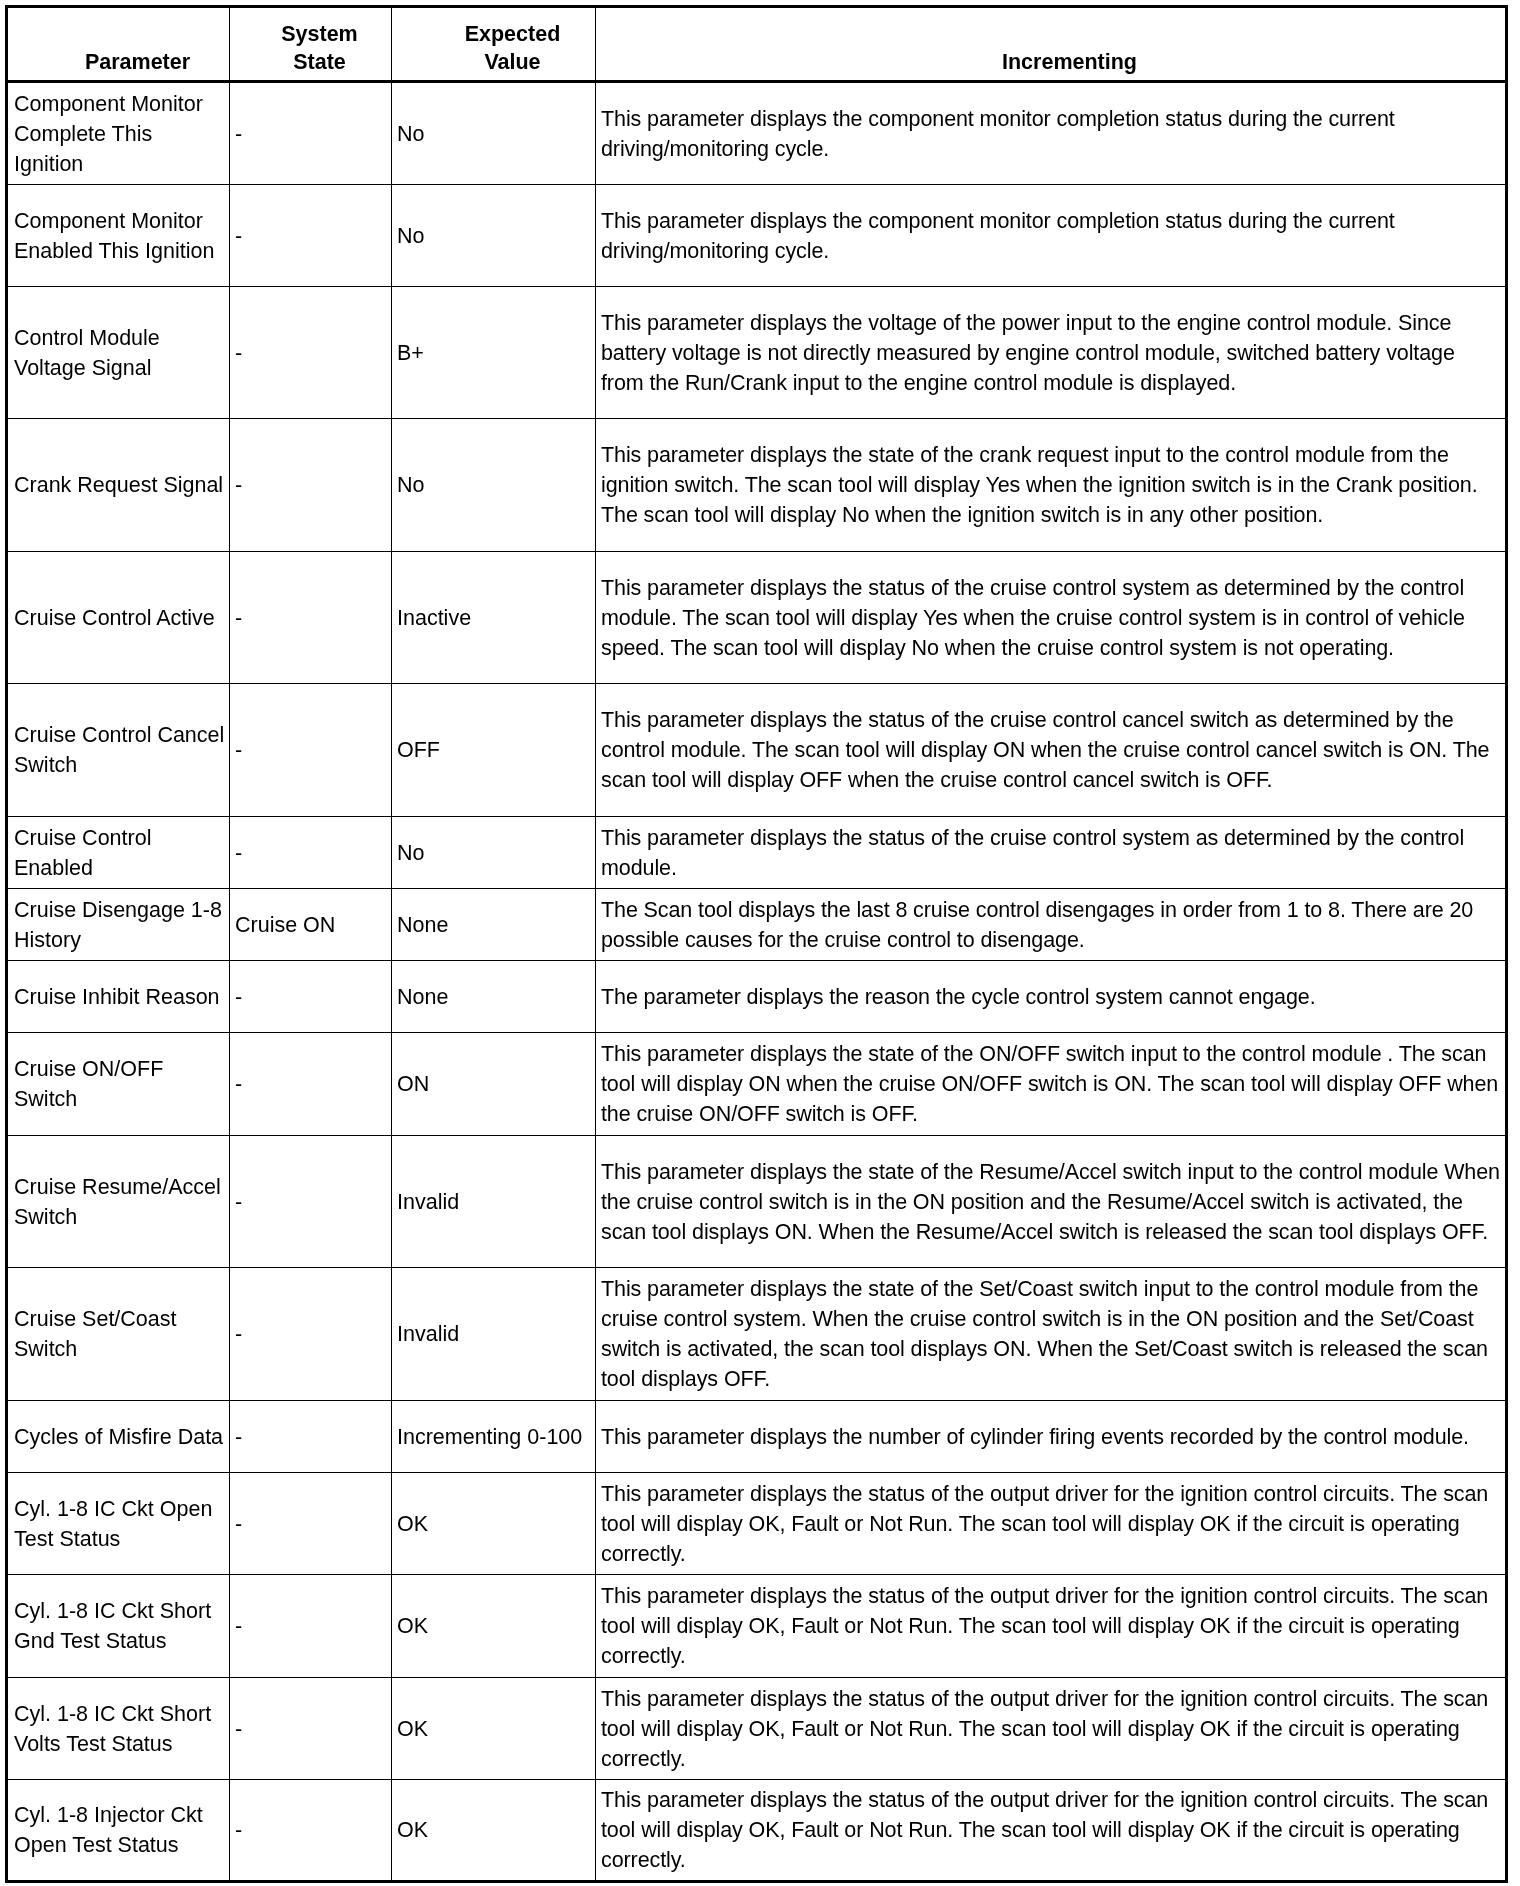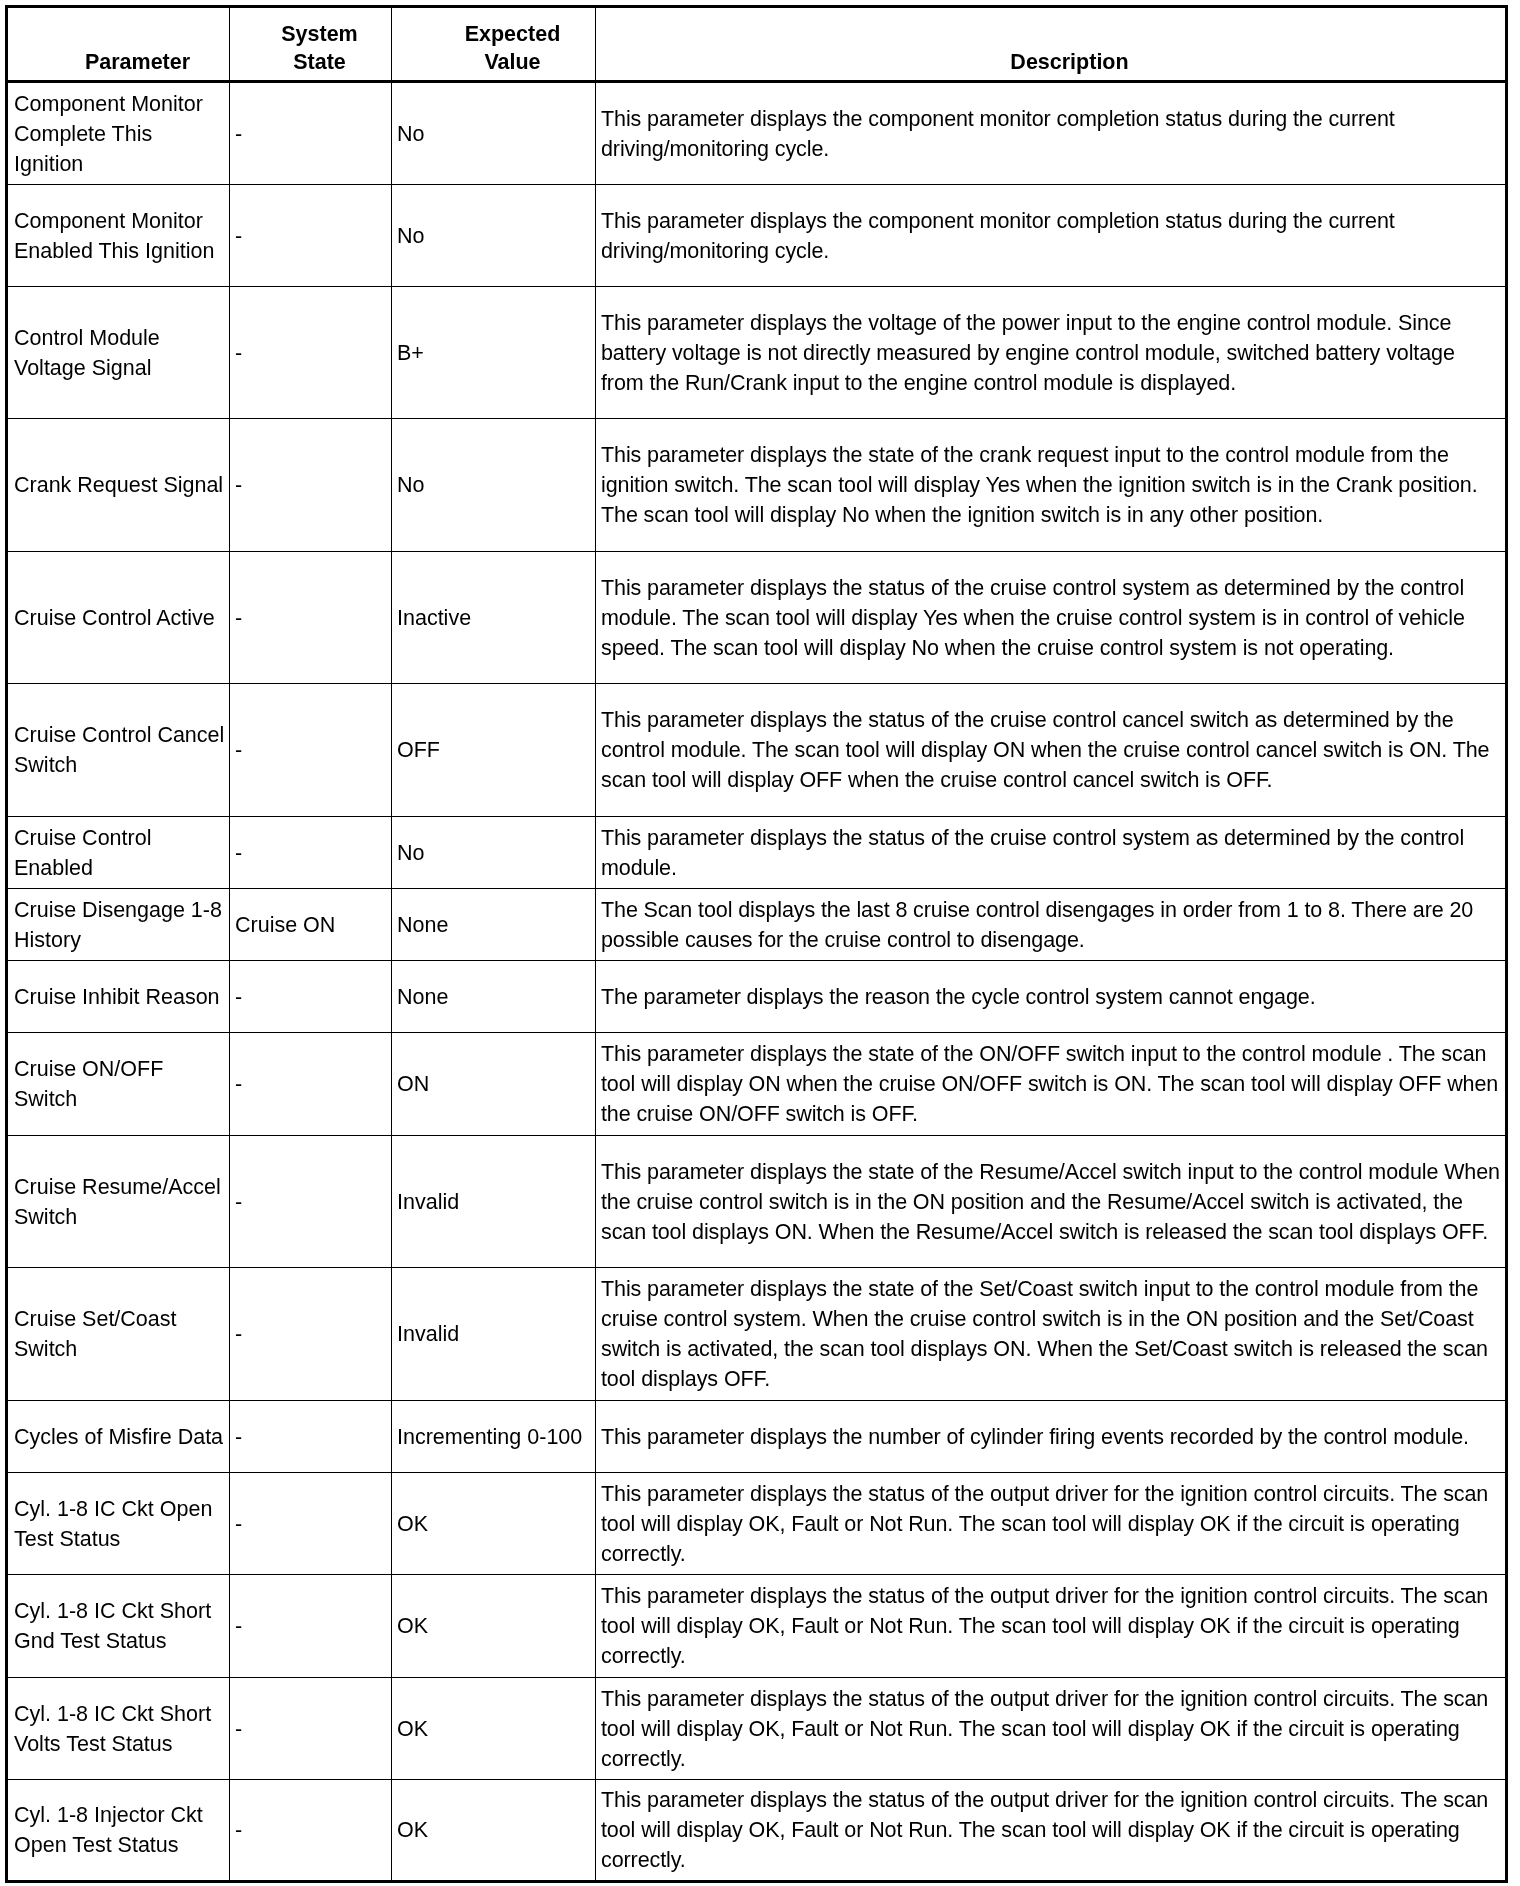--- a/index.html
+++ b/index.html
@@ -62,21 +62,21 @@
     <col class="c1">
       <col class="c2">
       <col class="c3">
       <col class="c4">
   </colgroup>
   <thead>
     <tr>
       <th>Parameter</th>
       <th style="padding-left:30px;padding-right:12px;">System State</th>
       <th>Expected Value</th>
-      <th>Description</th>
+      <th>Incrementing</th>
     </tr>
   </thead>
   <tbody id="table-body">
       <tr style="height: 103px;">
         <td class="param">Component Monitor Complete This Ignition</td>
         <td class="state">-</td>
         <td class="value">No</td>
         <td class="desc">This parameter displays the component monitor completion status during the current driving/monitoring cycle.</td>
       </tr>
       <tr style="height: 102px;">

